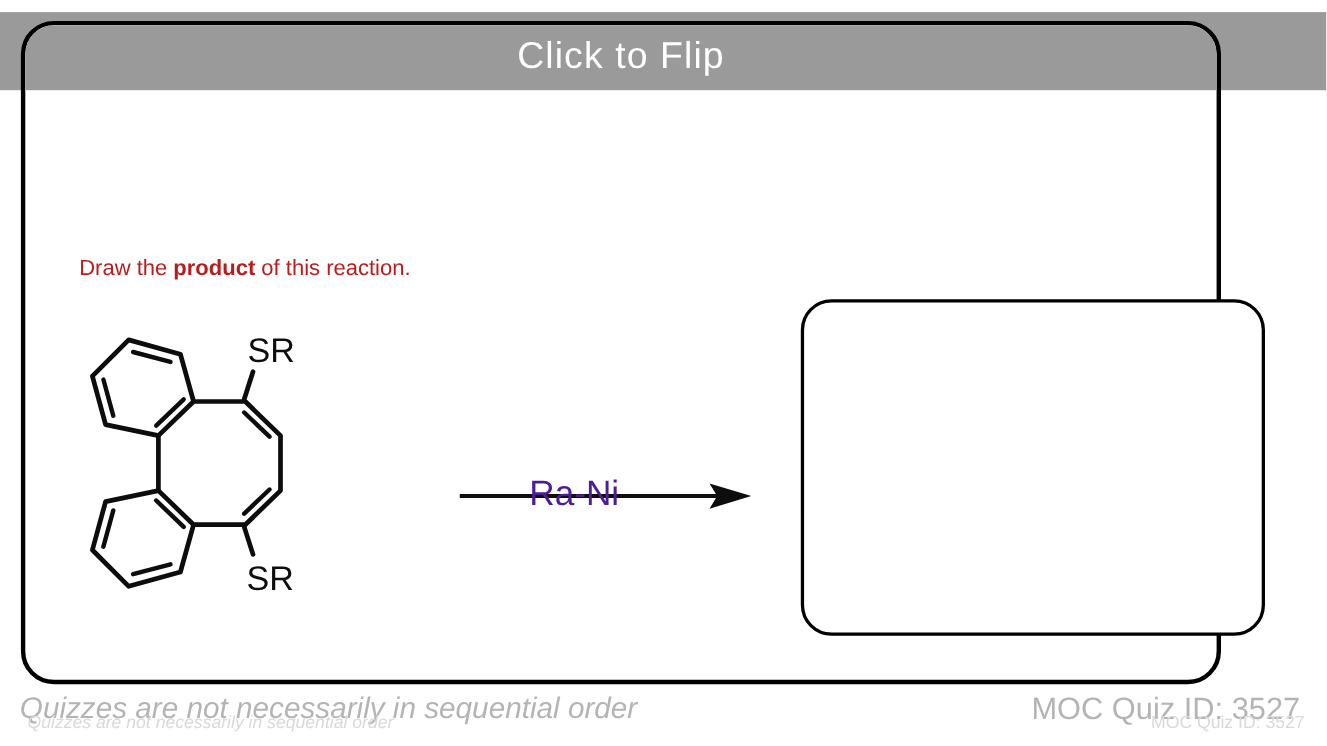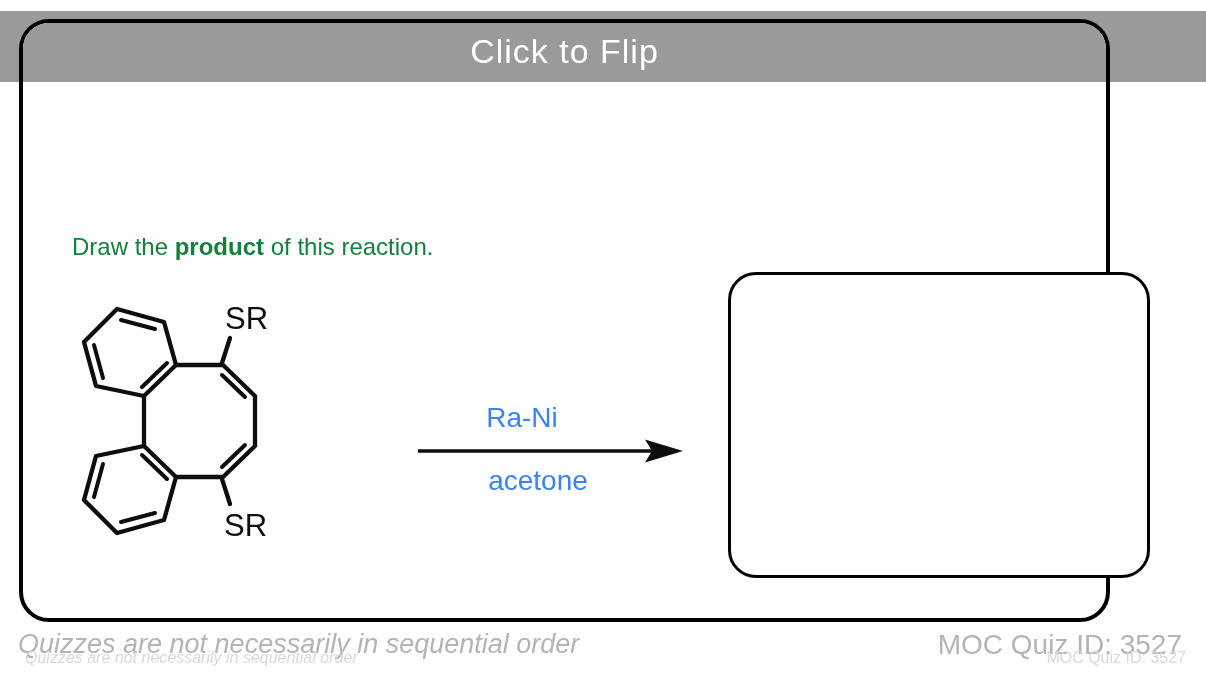--- a/index.html
+++ b/index.html
@@ -18,27 +18,27 @@
   }
   .card-header{
     height:59px;background:#9a9a9a;display:flex;align-items:center;justify-content:center;
   }
   .card-title{
     color:#ffffff;font-size:34px;font-weight:500;letter-spacing:1px;line-height:1;
     padding-bottom:4px;
   }
   .layer{position:absolute;left:0;top:0;width:1206px;height:678px;z-index:2;pointer-events:none;}
   .prompt{
-    position:absolute;left:72px;top:233px;font-size:24px;color:#15803d;white-space:pre;text-align:center;
+    position:absolute;left:72px;top:233px;font-size:20px;color:#b91c1c;white-space:pre;text-align:center;
   }
   .prompt b{font-weight:bold;}
   .molecule{position:absolute;left:60px;top:280px;}
   .arrow-svg{position:absolute;left:408px;top:428px;}
   .reagent{
-    position:absolute;width:260px;text-align:center;font-size:28px;color:#3b82f6;
+    position:absolute;width:260px;text-align:center;font-size:32px;color:#4c1d95;margin-top:28px;
   }
   .reagent-top{left:392px;top:402px;}
   .reagent-bottom{left:408px;top:465px;}
   .answer-box{
     position:absolute;left:728px;top:272px;width:422px;height:306px;
     box-sizing:border-box;border:3px solid #000;border-radius:28px;background:#fff;
   }
   .footer-left{
     position:absolute;left:18px;top:629px;font-size:27px;font-style:italic;color:#b4b4b4;
   }
@@ -95,21 +95,20 @@
       <text x="225" y="329" font-size="31" fill="#0d0d0d" font-weight="500">SR</text>
       <text x="224" y="536" font-size="31" fill="#0d0d0d" font-weight="500">SR</text>
     </svg>
 
     <svg class="arrow-svg" width="290" height="46" viewBox="408 428 290 46">
       <line x1="418" y1="451" x2="662" y2="451" stroke="#0d0d0d" stroke-width="3.6"></line>
       <path d="M645,439.5 L683,451 L645,462.5 L652,451 Z" fill="#0d0d0d"></path>
     </svg>
 
     <div class="reagent reagent-top">Ra-Ni</div>
-    <div class="reagent reagent-bottom">acetone</div>
 
     <div class="answer-box"></div>
   </div>
 
   <div class="footer-left">Quizzes are not necessarily in sequential order</div>
   <div class="footer-right">MOC Quiz ID: 3527</div>
 
   <div class="ghost-left">Quizzes are not necessarily in sequential order</div>
   <div class="ghost-right">MOC Quiz ID: 3527</div>
 

